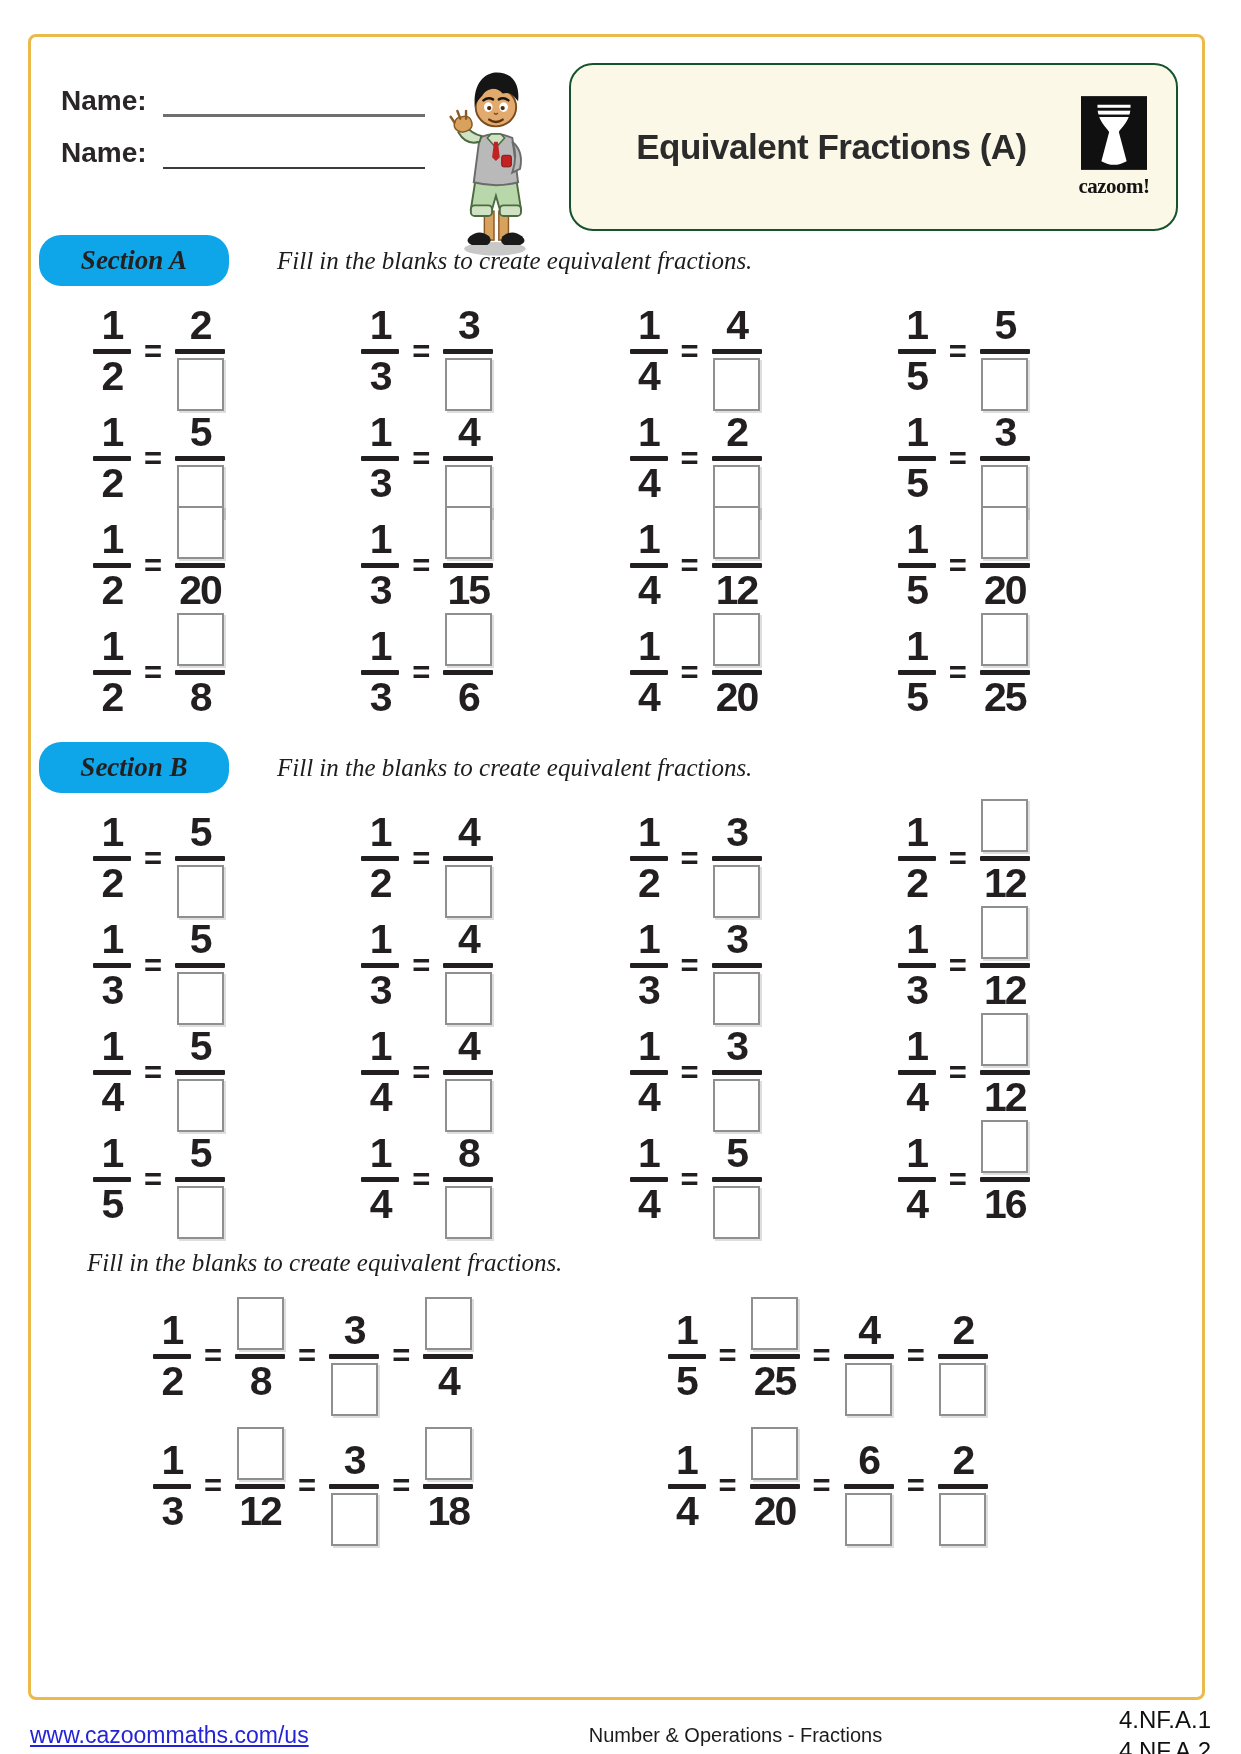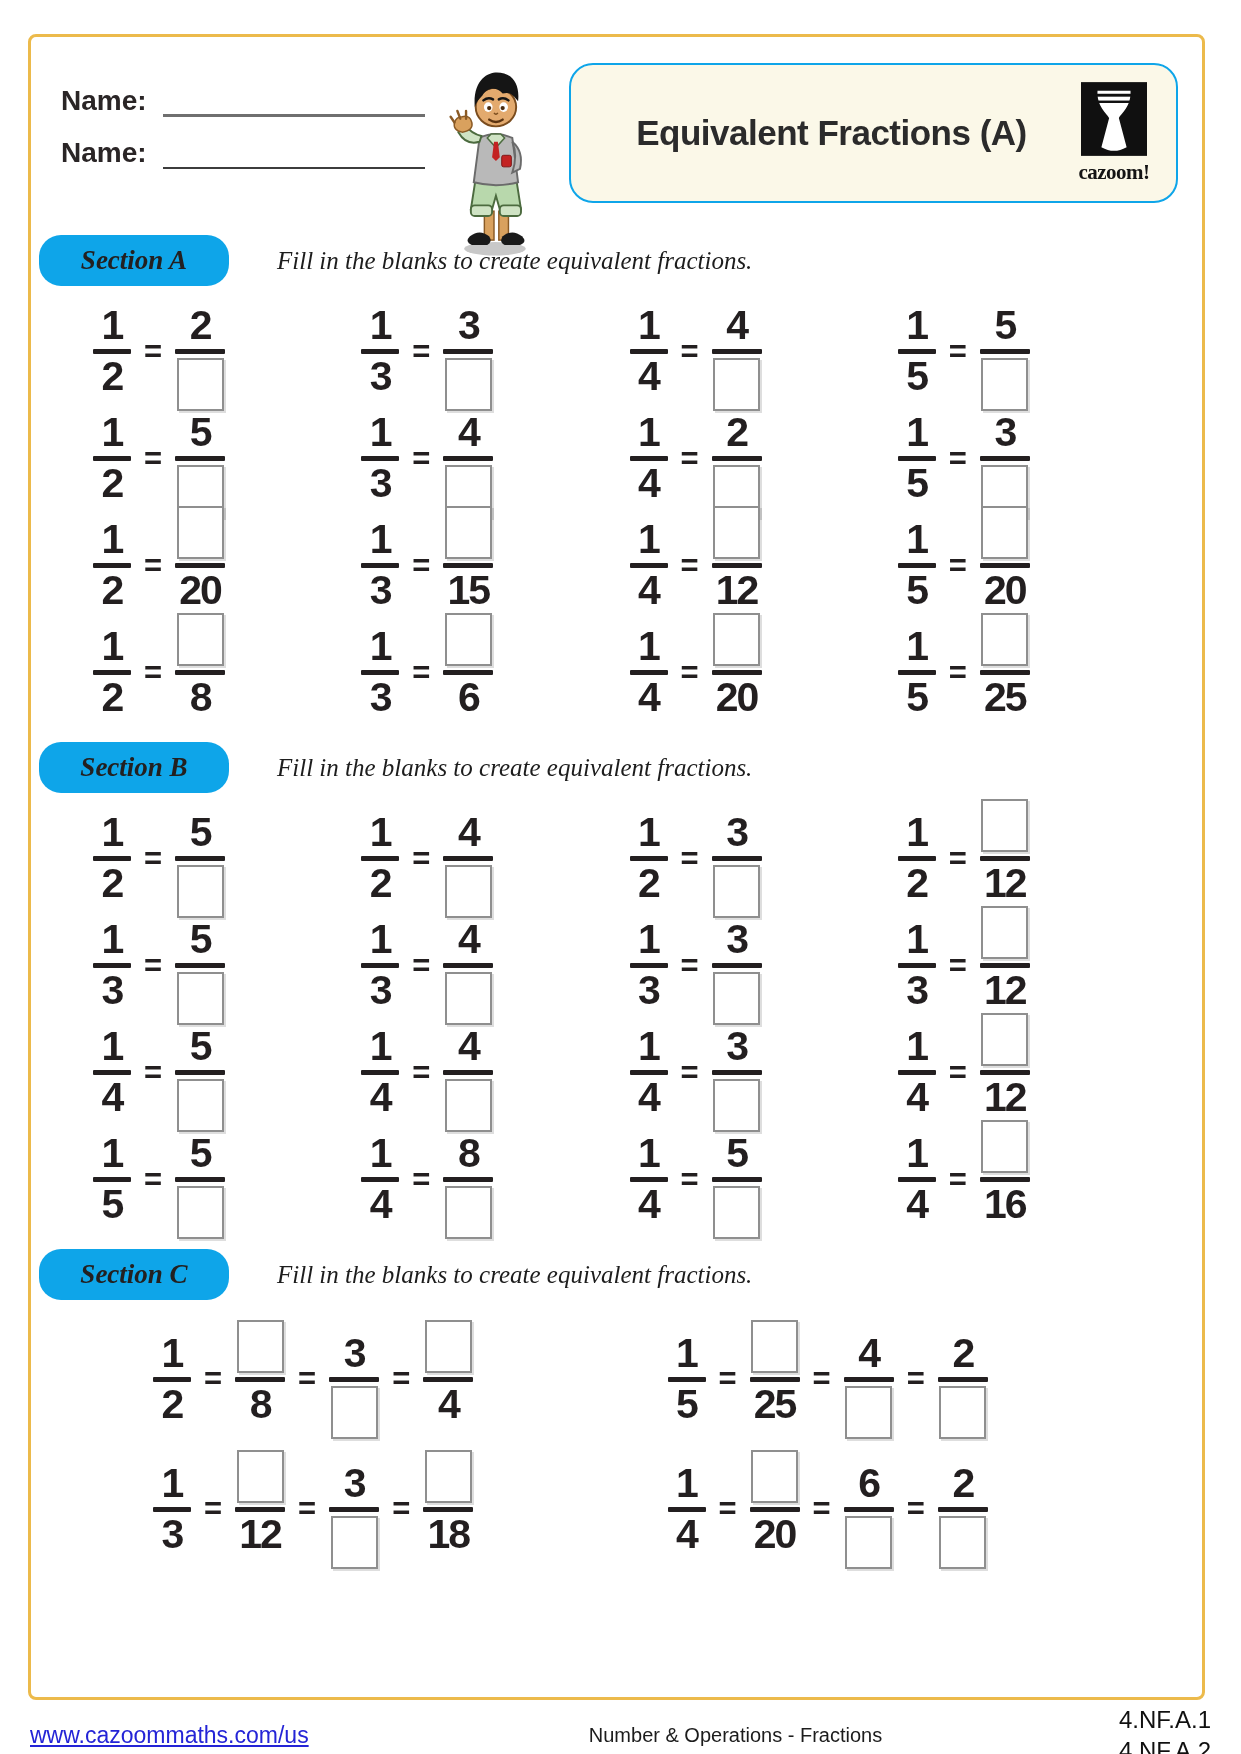--- a/index.html
+++ b/index.html
@@ -15,21 +15,21 @@
   
   .header{display:flex;padding:22px 24px 0 30px;height:182px;box-sizing:border-box;}
   .fields{width:380px;padding-top:26px;flex-shrink:0;}
   .field-row{display:flex;align-items:flex-end;margin-bottom:20px;}
   .field-label{font-size:28px;font-weight:bold;color:#2a2526;width:102px;flex-shrink:0;}
   .field-line{flex:1;border-bottom:3px solid #6f6f6f;height:28px;margin-right:16px;}
   .field-row:nth-child(2) .field-line{border-bottom-width:2px;border-color:#3c3c3c;}
   .boy{width:106px;flex-shrink:0;margin-top:4px;position:relative;z-index:2;}
   .boy svg{overflow:visible;}
   .titlebox{
-    flex:1;margin-left:22px;height:140px;background:#fbf8e8;border:2px solid #0ea5e9;
+    flex:1;margin-left:22px;height:168px;background:#fbf8e8;border:2px solid #14532d;
     border-radius:24px;display:flex;align-items:center;padding:0 16px 0 24px;box-sizing:border-box;margin-top:4px;
   }
   .title{flex:1;text-align:center;font-size:35px;font-weight:bold;color:#2b2b2b;letter-spacing:-0.5px;}
   .logo{width:92px;display:flex;flex-direction:column;align-items:center;flex-shrink:0;}
   .brand{font-family:"Liberation Serif",serif;font-weight:bold;font-size:21px;color:#141414;margin-top:4px;letter-spacing:-0.5px;}
   
   .section-head{display:flex;align-items:center;margin:16px 0 4px 8px;position:relative;z-index:1;}
   .pill{
     background:#0ea5e9;border-radius:22px;padding:10px 0;width:190px;text-align:center;
     font-family:"Liberation Serif",serif;font-style:italic;font-weight:bold;font-size:27px;color:#232020;
@@ -797,21 +797,20 @@
               <span class="fbox"></span>
             </span>
             <span class="fbar w-box"></span>
             <span class="t-bot">
               <span class="fnum">16</span>
             </span>
           </span>
         </div>
       </div>
       <div class="section-head">
-        <span class="pill">Section C</span>
         <span class="instruction">Fill in the blanks to create equivalent fractions.</span>
       </div>
       <div class="grid2">
         <div class="chain">
           <span class="term">
             <span class="t-top">
               <span class="fnum">1</span>
             </span>
             <span class="fbar w-plain"></span>
             <span class="t-bot">

